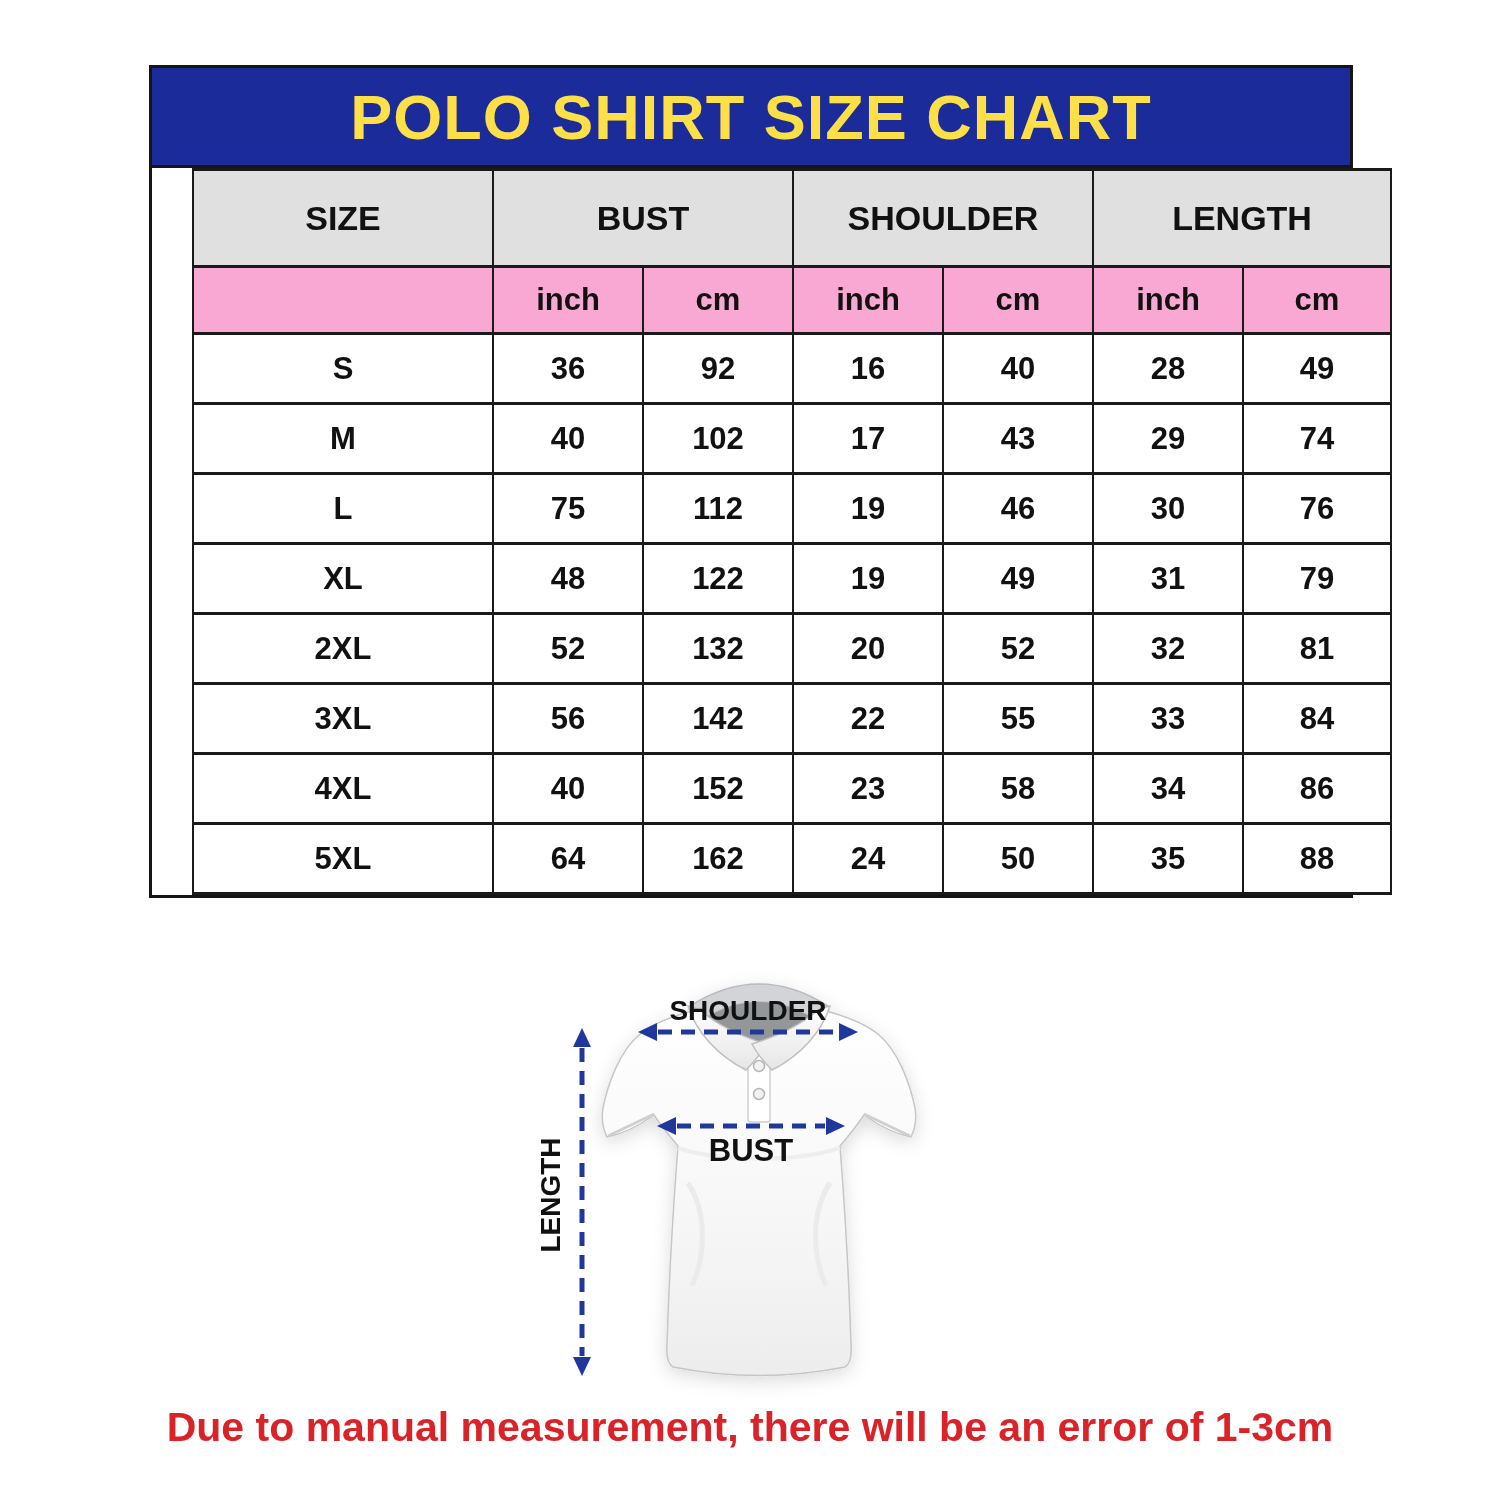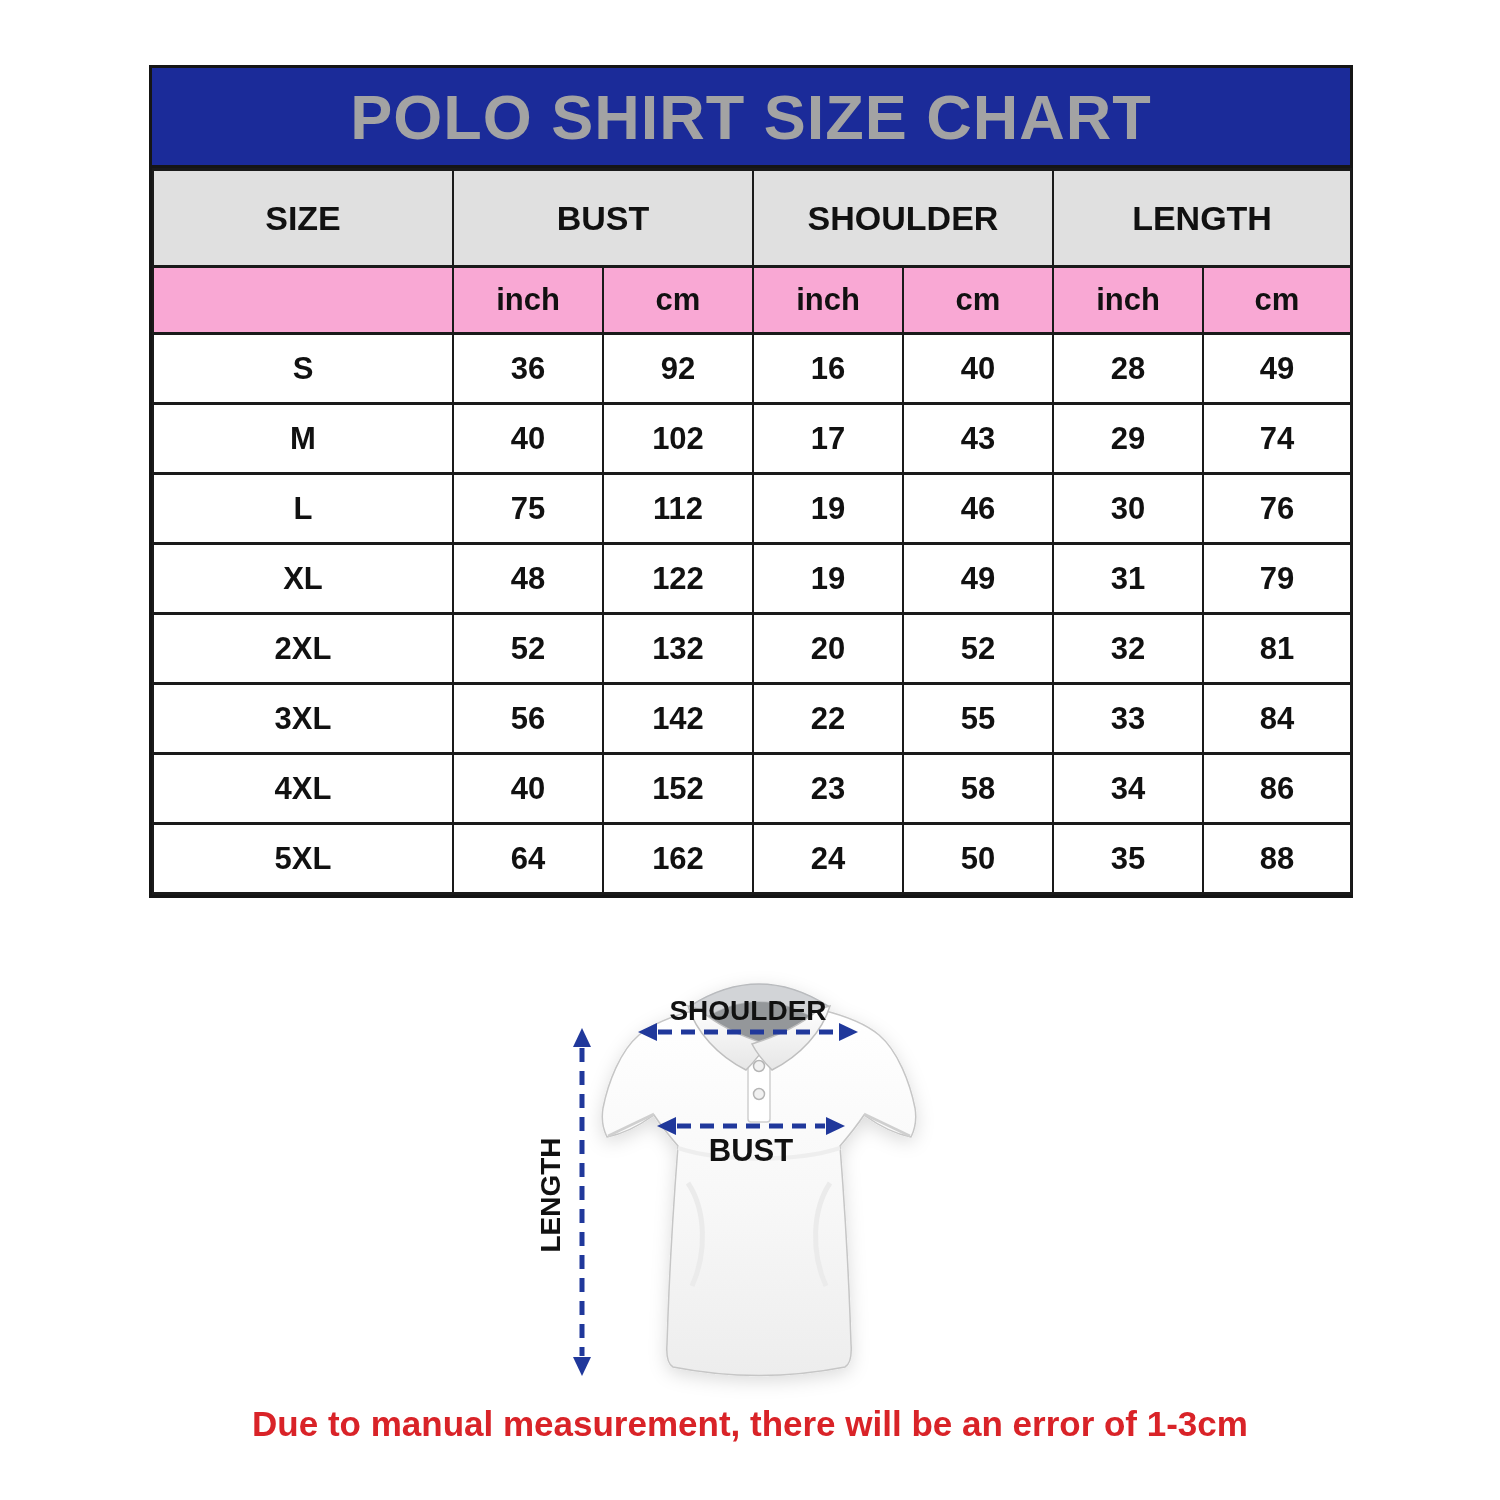--- a/index.html
+++ b/index.html
@@ -7,46 +7,46 @@
     position:relative;width:1500px;height:1500px;background:#ffffff;overflow:hidden;
     font-family:"Liberation Sans",sans-serif;color:#111;
   }
   
   .banner{
     position:absolute;left:149px;top:65px;width:1204px;height:100px;
     box-sizing:border-box;border:3px solid #151515;border-bottom:none;
     background:#1b2b99;display:flex;align-items:center;justify-content:center;
   }
   .banner h1{
-    margin:0;color:#a3a3a3;font-size:63px;font-weight:bold;letter-spacing:1px;
+    margin:0;color:#fde047;font-size:63px;font-weight:bold;letter-spacing:1px;
     font-family:"Liberation Sans",sans-serif;
   }
   
   .table-wrap{
     position:absolute;left:149px;top:165px;width:1204px;box-sizing:border-box;
-    border:3px solid #151515;border-top:3px solid #151515;background:#fff;
+    border:3px solid #151515;border-top:3px solid #151515;background:#fff;padding-left:40px;
   }
   table.size-chart{border-collapse:collapse;table-layout:fixed;width:100%;}
   .size-chart td,.size-chart th{
     border-left:2px solid #1a1a1a;border-right:2px solid #1a1a1a;
     border-top:3px solid #1a1a1a;border-bottom:3px solid #1a1a1a;
     text-align:center;vertical-align:middle;padding:0;
   }
   .size-chart tr.group-row th{
     height:94px;background:#e0e0e0;font-size:34px;font-weight:bold;
   }
   .size-chart tr.unit-row td{height:64px;font-size:31px;font-weight:bold;background:#f9a8d4;}
   .size-chart tr.data-row td{height:67px;font-size:31px;font-weight:bold;background:#fff;}
   .size-chart tr.data-row td.size-cell{font-weight:bold;font-size:31px;}
   
   .diagram{position:absolute;left:520px;top:948px;width:480px;height:462px;}
   
   .note{
     position:absolute;left:0;top:1404px;width:1500px;text-align:center;
-    font-size:35px;font-weight:bold;color:#d92328;
+    font-size:41px;font-weight:bold;color:#d92328;
   }
 </style>
 </head>
 <body>
 
 <div id="canvas">
 
   <div class="banner">
     <h1>POLO SHIRT SIZE CHART</h1>
   </div>

